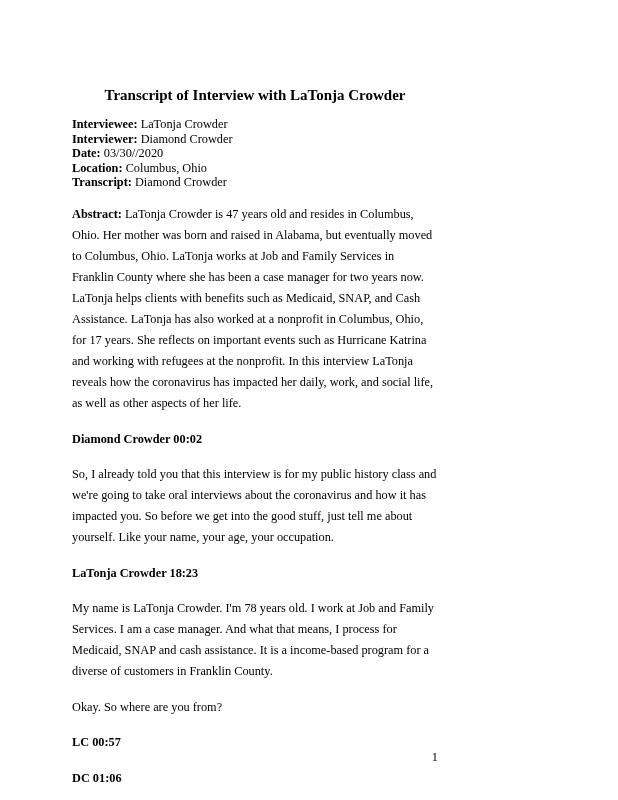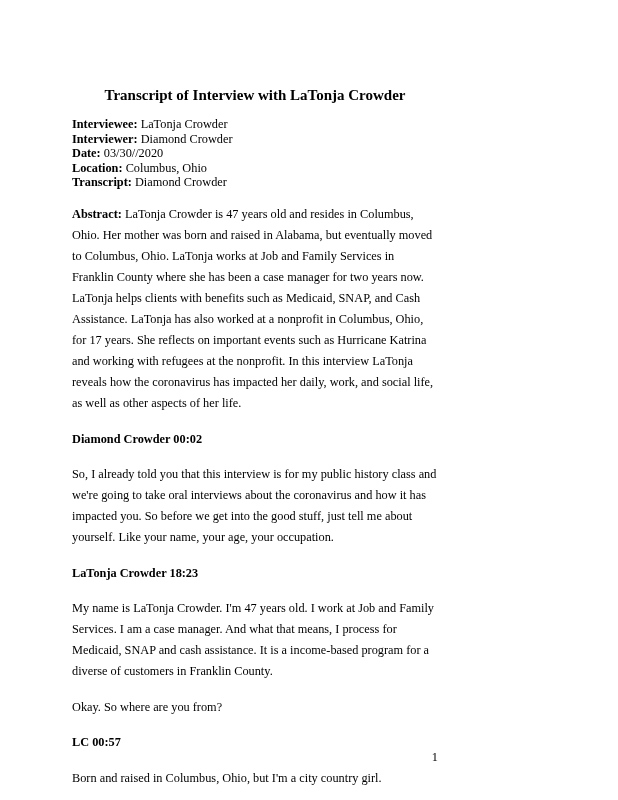--- a/index.html
+++ b/index.html
@@ -64,26 +64,25 @@
       <div class="meta-line"><strong>Location:</strong> <span>Columbus, Ohio</span></div>
       <div class="meta-line"><strong>Transcript:</strong> <span>Diamond Crowder</span></div>
     </div>
 
     <p class="para"><strong>Abstract:</strong> <span>LaTonja Crowder is 47 years old and resides in Columbus, Ohio. Her mother was born and raised in Alabama, but eventually moved to Columbus, Ohio. LaTonja works at Job and Family Services in Franklin County where she has been a case manager for two years now. LaTonja helps clients with benefits such as Medicaid, SNAP, and Cash Assistance. LaTonja has also worked at a nonprofit in Columbus, Ohio, for 17 years. She reflects on important events such as Hurricane Katrina and working with refugees at the nonprofit.  In this interview LaTonja reveals how the coronavirus has impacted her daily, work, and social life, as well as other aspects of her life.</span></p>
 
     <p class="para speaker mt-extra">Diamond Crowder 00:02</p>
     <p class="para">So, I already told you that this interview is for my public history class and we're going to take oral interviews about the coronavirus and how it has impacted you. So before we get into the good stuff, just tell me about yourself. Like your name, your age, your occupation.</p>
 
     <p class="para speaker">LaTonja Crowder 18:23</p>
-    <p class="para">My name is LaTonja Crowder. I'm 47 years old. I work at Job and Family Services. I am a case manager. And what that means, I process for Medicaid, SNAP and cash assistance. It is a income-based program for a diverse of customers in Franklin County.</p>
+    <p class="para">My name is LaTonja Crowder. I'm 78 years old. I work at Job and Family Services. I am a case manager. And what that means, I process for Medicaid, SNAP and cash assistance. It is a income-based program for a diverse of customers in Franklin County.</p>
 
     <p class="para">Okay. So where are you from?</p>
 
     <p class="para speaker">LC 00:57</p>
-    <p class="para">Born and raised in Columbus, Ohio, but I'm a city country girl.</p>
 
     <p class="para speaker">DC 01:06</p>
     <p class="para">What does that mean?</p>
 
   </div>
 
   <div class="page-number">1</div>
 </div>
 
 </body></html>

